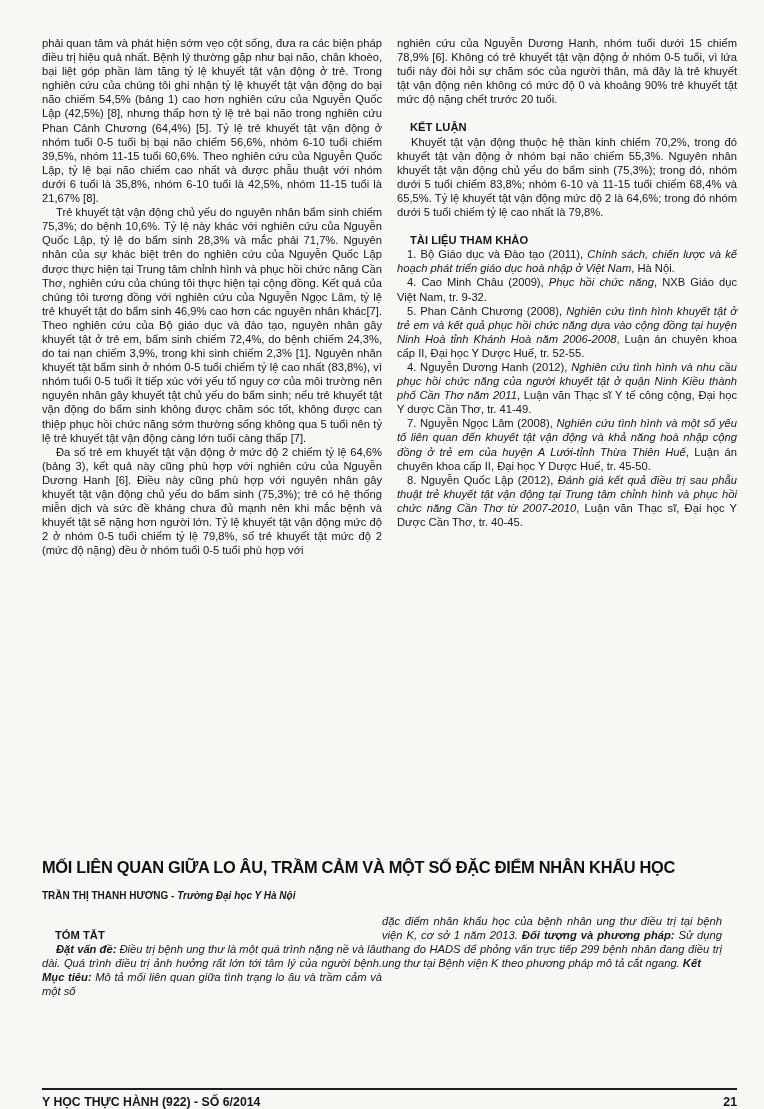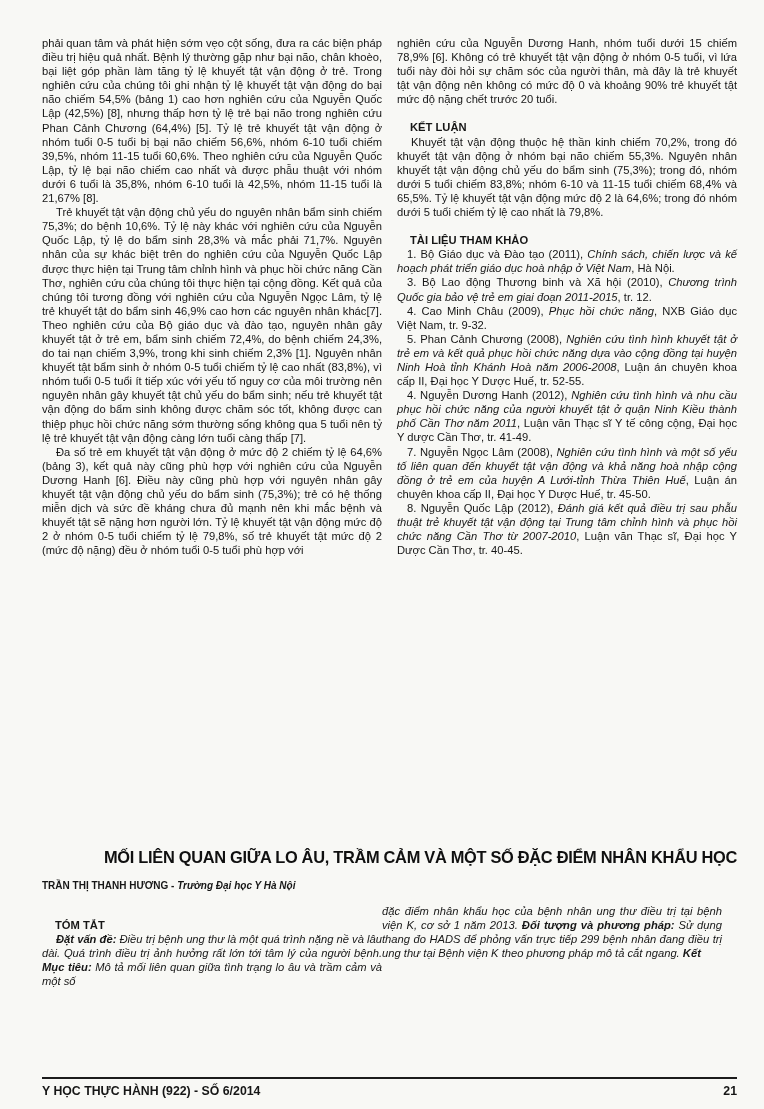--- a/index.html
+++ b/index.html
@@ -18,39 +18,39 @@
   }
   .cols { display: flex; gap: 15px; min-height: 800px; align-items: flex-start; }
   .col { flex: 0 0 340px; width: 340px; font-size: 11.2px; line-height: 14.1px; text-align: justify; }
   p { margin: 0; }
   .indent { text-indent: 14px; }
   .it { font-style: italic; }
   .bi { font-weight: bold; font-style: italic; }
   .heading { font-weight: bold; text-indent: 13px; margin-top: 14px; }
   .ref { text-indent: 10px; }
   .title-block {
-    margin-top: 10px;
-    text-align: right;
+    margin-top: 20px;
+    text-align: left;
     font-weight: bold;
     font-size: 16.4px;
     line-height: 23px;
     letter-spacing: -0.3px;
     color: #101010;
   }
   .author-line {
     margin-top: 11px;
     text-align: left;
     font-weight: bold;
     font-size: 10px;
     padding-right: 2px;
   }
   .abstract { display: flex; margin-top: 13px; }
   .footer {
     position: absolute;
-    left: 42px; right: 27px; bottom: 11px;
+    left: 42px; right: 27px; bottom: 0;
     border-top: 2px solid #1c1c1c;
     padding-top: 5px;
     display: flex;
     justify-content: space-between;
     font-weight: bold;
     font-size: 12.3px;
   }
 </style>
 </head>
 <body>
@@ -64,21 +64,20 @@
       <p class="indent">Đa số trẻ em khuyết tật vận động ở mức độ 2 chiếm tỷ lệ 64,6% (bảng 3), kết quả này cũng phù hợp với nghiên cứu của Nguyễn Dương Hanh [6]. Điều này cũng phù hợp với nguyên nhân gây khuyết tật vận động chủ yếu do bẩm sinh (75,3%); trẻ có hệ thống miễn dịch và sức đề kháng chưa đủ mạnh nên khi mắc bệnh và khuyết tật sẽ nặng hơn người lớn. Tỷ lệ khuyết tật vận động mức độ 2 ở nhóm 0-5 tuổi chiếm tỷ lệ 79,8%, số trẻ khuyết tật mức độ 2 (mức độ nặng) đều ở nhóm tuổi 0-5 tuổi phù hợp với</p>
     </div>
 
     <div class="col">
       <p>nghiên cứu của Nguyễn Dương Hanh, nhóm tuổi dưới 15 chiếm 78,9% [6]. Không có trẻ khuyết tật vận động ở nhóm 0-5 tuổi, vì lứa tuổi này đòi hỏi sự chăm sóc của người thân, mà đây là trẻ khuyết tật vận động nên không có mức độ 0 và khoảng 90% trẻ khuyết tật mức độ nặng chết trước 20 tuổi.</p>
       <p class="heading">KẾT LUẬN</p>
       <p class="indent">Khuyết tật vận động thuộc hệ thần kinh chiếm 70,2%, trong đó khuyết tật vận động ở nhóm bại não chiếm 55,3%. Nguyên nhân khuyết tật vận động chủ yếu do bẩm sinh (75,3%); trong đó, nhóm dưới 5 tuổi chiếm 83,8%; nhóm 6-10 và 11-15 tuổi chiếm 68,4% và 65,5%. Tỷ lệ khuyết tật vận động mức độ 2 là 64,6%; trong đó nhóm dưới 5 tuổi chiếm tỷ lệ cao nhất là 79,8%.</p>
       <p class="heading">TÀI LIỆU THAM KHẢO</p>
 
       <p class="ref"><span>1. Bộ Giáo dục và Đào tạo (2011), </span><span class="it">Chính sách, chiến lược và kế hoạch phát triển giáo dục hoà nhập ở Việt Nam</span><span>, Hà Nội.</span></p>
-      <p class="ref"><span>3. Bộ Lao động Thương binh và Xã hội (2010), </span><span class="it">Chương trình Quốc gia bảo vệ trẻ em giai đoạn 2011-2015</span><span>, tr. 12.</span></p>
       <p class="ref"><span>4. Cao Minh Châu (2009), </span><span class="it">Phục hồi chức năng</span><span>, NXB Giáo dục Việt Nam, tr. 9-32.</span></p>
       <p class="ref"><span>5. Phan Cảnh Chương (2008), </span><span class="it">Nghiên cứu tình hình khuyết tật ở trẻ em và kết quả phục hồi chức năng dựa vào cộng đồng tại huyện Ninh Hoà tỉnh Khánh Hoà năm 2006-2008</span><span>, Luận án chuyên khoa cấp II, Đại học Y Dược Huế, tr. 52-55.</span></p>
       <p class="ref"><span>4. Nguyễn Dương Hanh (2012), </span><span class="it">Nghiên cứu tình hình và nhu cầu phục hồi chức năng của người khuyết tật ở quận Ninh Kiều thành phố Cần Thơ năm 2011</span><span>, Luận văn Thạc sĩ Y tế công cộng, Đại học Y dược Cần Thơ, tr. 41-49.</span></p>
       <p class="ref"><span>7. Nguyễn Ngọc Lâm (2008), </span><span class="it">Nghiên cứu tình hình và một số yếu tố liên quan đến khuyết tật vận động và khả năng hoà nhập cộng đồng ở trẻ em của huyện A Lưới-tỉnh Thừa Thiên Huế</span><span>, Luận án chuyên khoa cấp II, Đại học Y Dược Huế, tr. 45-50.</span></p>
       <p class="ref"><span>8. Nguyễn Quốc Lập (2012), </span><span class="it">Đánh giá kết quả điều trị sau phẫu thuật trẻ khuyết tật vận động tại Trung tâm chỉnh hình và phục hồi chức năng Cần Thơ từ 2007-2010</span><span>, Luận văn Thạc sĩ, Đại học Y Dược Cần Thơ, tr. 40-45.</span></p>
     </div>
   </div>
 
   <div class="title-block">
     <div>MỐI LIÊN QUAN GIỮA LO ÂU, TRẦM CẢM VÀ MỘT SỐ ĐẶC ĐIỂM NHÂN KHẨU HỌC</div>

